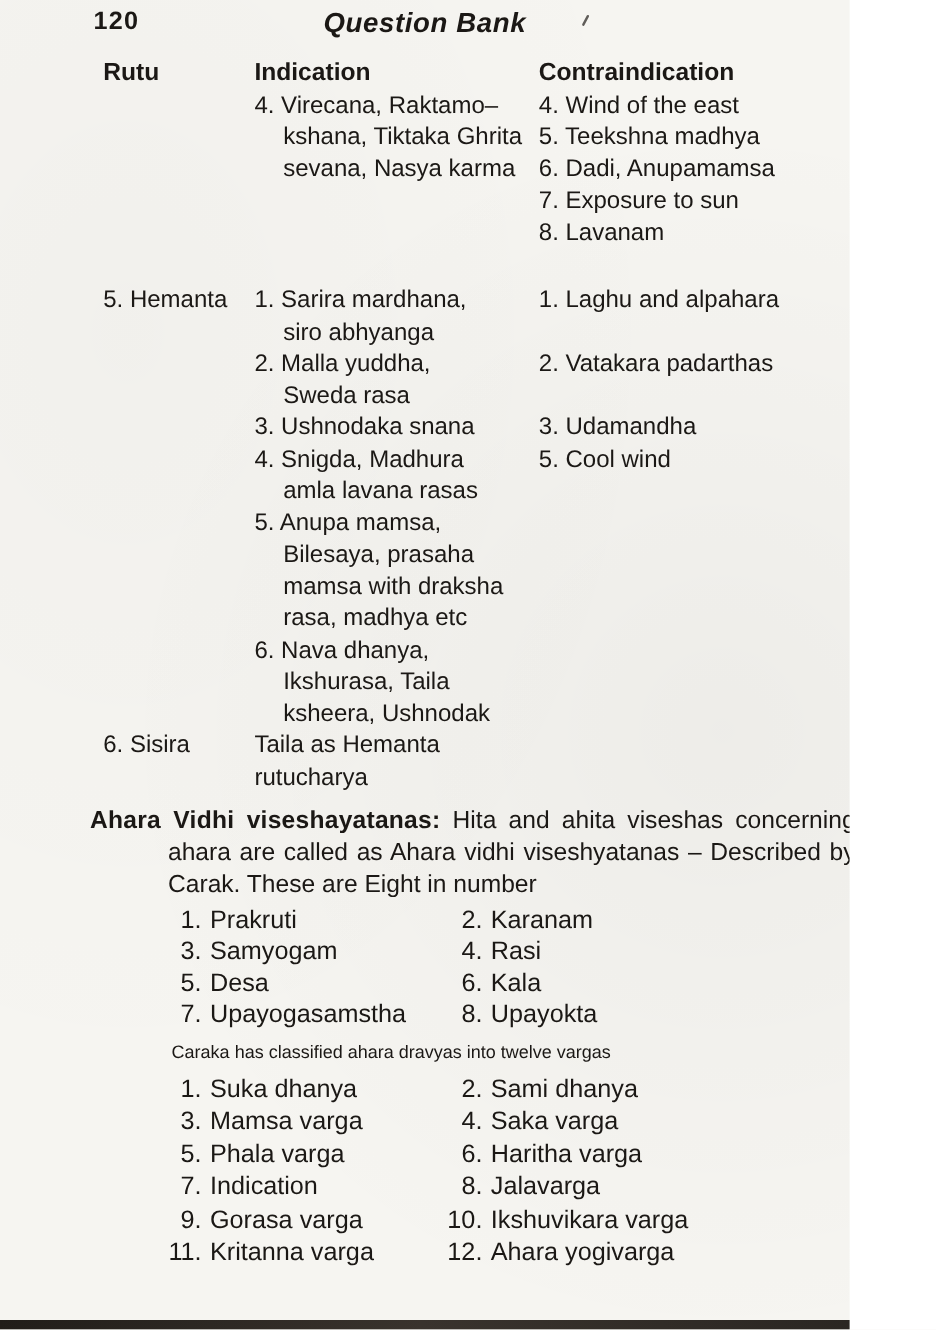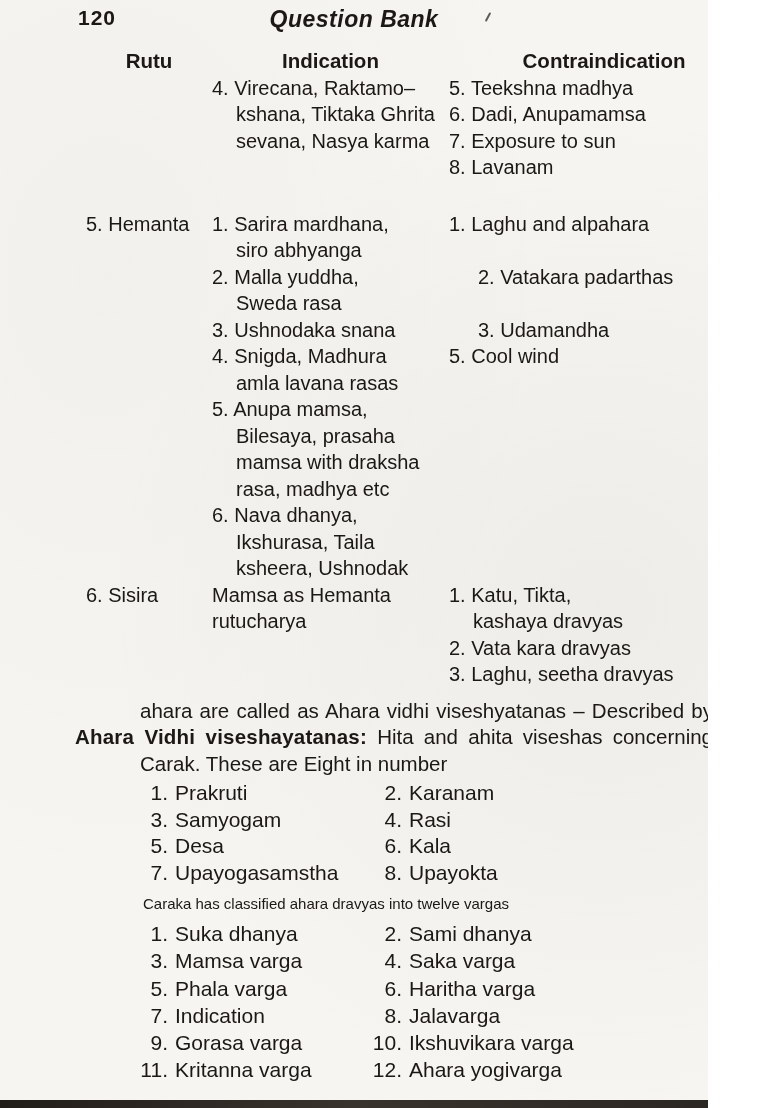--- a/index.html
+++ b/index.html
@@ -19,22 +19,22 @@
   .pn{position:absolute;left:78px;top:6px;font-size:21px;font-weight:bold;letter-spacing:1px;}
   .runtitle{text-align:center;font-size:23px;font-weight:bold;font-style:italic;letter-spacing:.5px;}
   .stray{position:absolute;left:487px;top:12px;width:2px;height:10px;background:#2e2a26;transform:rotate(28deg);opacity:.75;border-radius:1px;}
   
   .trow{display:flex;align-items:flex-start;}
   .c-rutu{margin-left:86px;width:126px;flex:none;}
   .c-ind{width:237px;flex:none;}
   .c-con{width:310px;flex:none;}
   .ln{font-size:20px;line-height:26.5px;white-space:nowrap;}
   .cont{padding-left:24px;}
-  .sk1{margin-top:26.5px;margin-left:29px;}
-  .hdr .ln{font-weight:bold;font-size:20.5px;text-align:center;}
+  .sk1{margin-top:26.5px;}
+  .hdr .ln{font-weight:bold;font-size:20.5px;}
   .gap{margin-top:30px;}
   
   .para{margin-top:10px;}
   .pline{font-size:20.5px;line-height:26.5px;margin-left:75px;width:638px;white-space:normal;}
   .pline b{letter-spacing:.2px;}
   .j{text-align:justify;text-align-last:justify;}
   .pind{margin-left:140px;width:573px;}
   
   .list{margin-top:3px;}
   .lrow{display:flex;}
@@ -80,20 +80,21 @@
     </div>
 
     <div class="trow">
       <div class="c-rutu"></div>
       <div class="c-ind">
         <div class="ln">4. Virecana, Raktamo–</div>
         <div class="ln cont">kshana, Tiktaka Ghrita</div>
         <div class="ln cont">sevana, Nasya karma</div>
       </div>
       <div class="c-con">
+        <div class="ln">4. Wind of the east</div>
         <div class="ln">5. Teekshna madhya</div>
         <div class="ln">6. Dadi, Anupamamsa</div>
         <div class="ln">7. Exposure to sun</div>
         <div class="ln">8. Lavanam</div>
       </div>
     </div>
 
     <div class="trow gap">
       <div class="c-rutu">
           <div class="ln">5. Hemanta</div>
@@ -120,37 +121,31 @@
         <div class="ln sk1">3. Udamandha</div>
         <div class="ln">5. Cool wind</div>
       </div>
     </div>
 
     <div class="trow">
       <div class="c-rutu">
           <div class="ln">6. Sisira</div>
         </div>
       <div class="c-ind">
-        <div class="ln">Mamsa as Hemanta</div>
+        <div class="ln">Taila as Hemanta</div>
         <div class="ln">rutucharya</div>
       </div>
-      <div class="c-con">
-        <div class="ln">1. Katu, Tikta,</div>
-        <div class="ln cont">kashaya dravyas</div>
-        <div class="ln">2. Vata kara dravyas</div>
-        <div class="ln">3. Laghu, seetha  dravyas</div>
-      </div>
     </div>
   </div>
 
   <div class="para">
-    <div class="pline pind j">ahara are called as Ahara vidhi viseshyatanas – Described by</div>
     <div class="pline j">
       <b>Ahara Vidhi viseshayatanas:</b><span> Hita and ahita viseshas concerning</span>
     </div>
+    <div class="pline pind j">ahara are called as Ahara vidhi viseshyatanas – Described by</div>
     <div class="pline pind">Carak. These are Eight in number</div>
   </div>
 
   <div class="list eight">
     <div class="lrow">
       <div class="li c1">
           <span class="num">1.</span>
           <span class="txt">Prakruti</span>
         </div>
       <div class="li c2">

